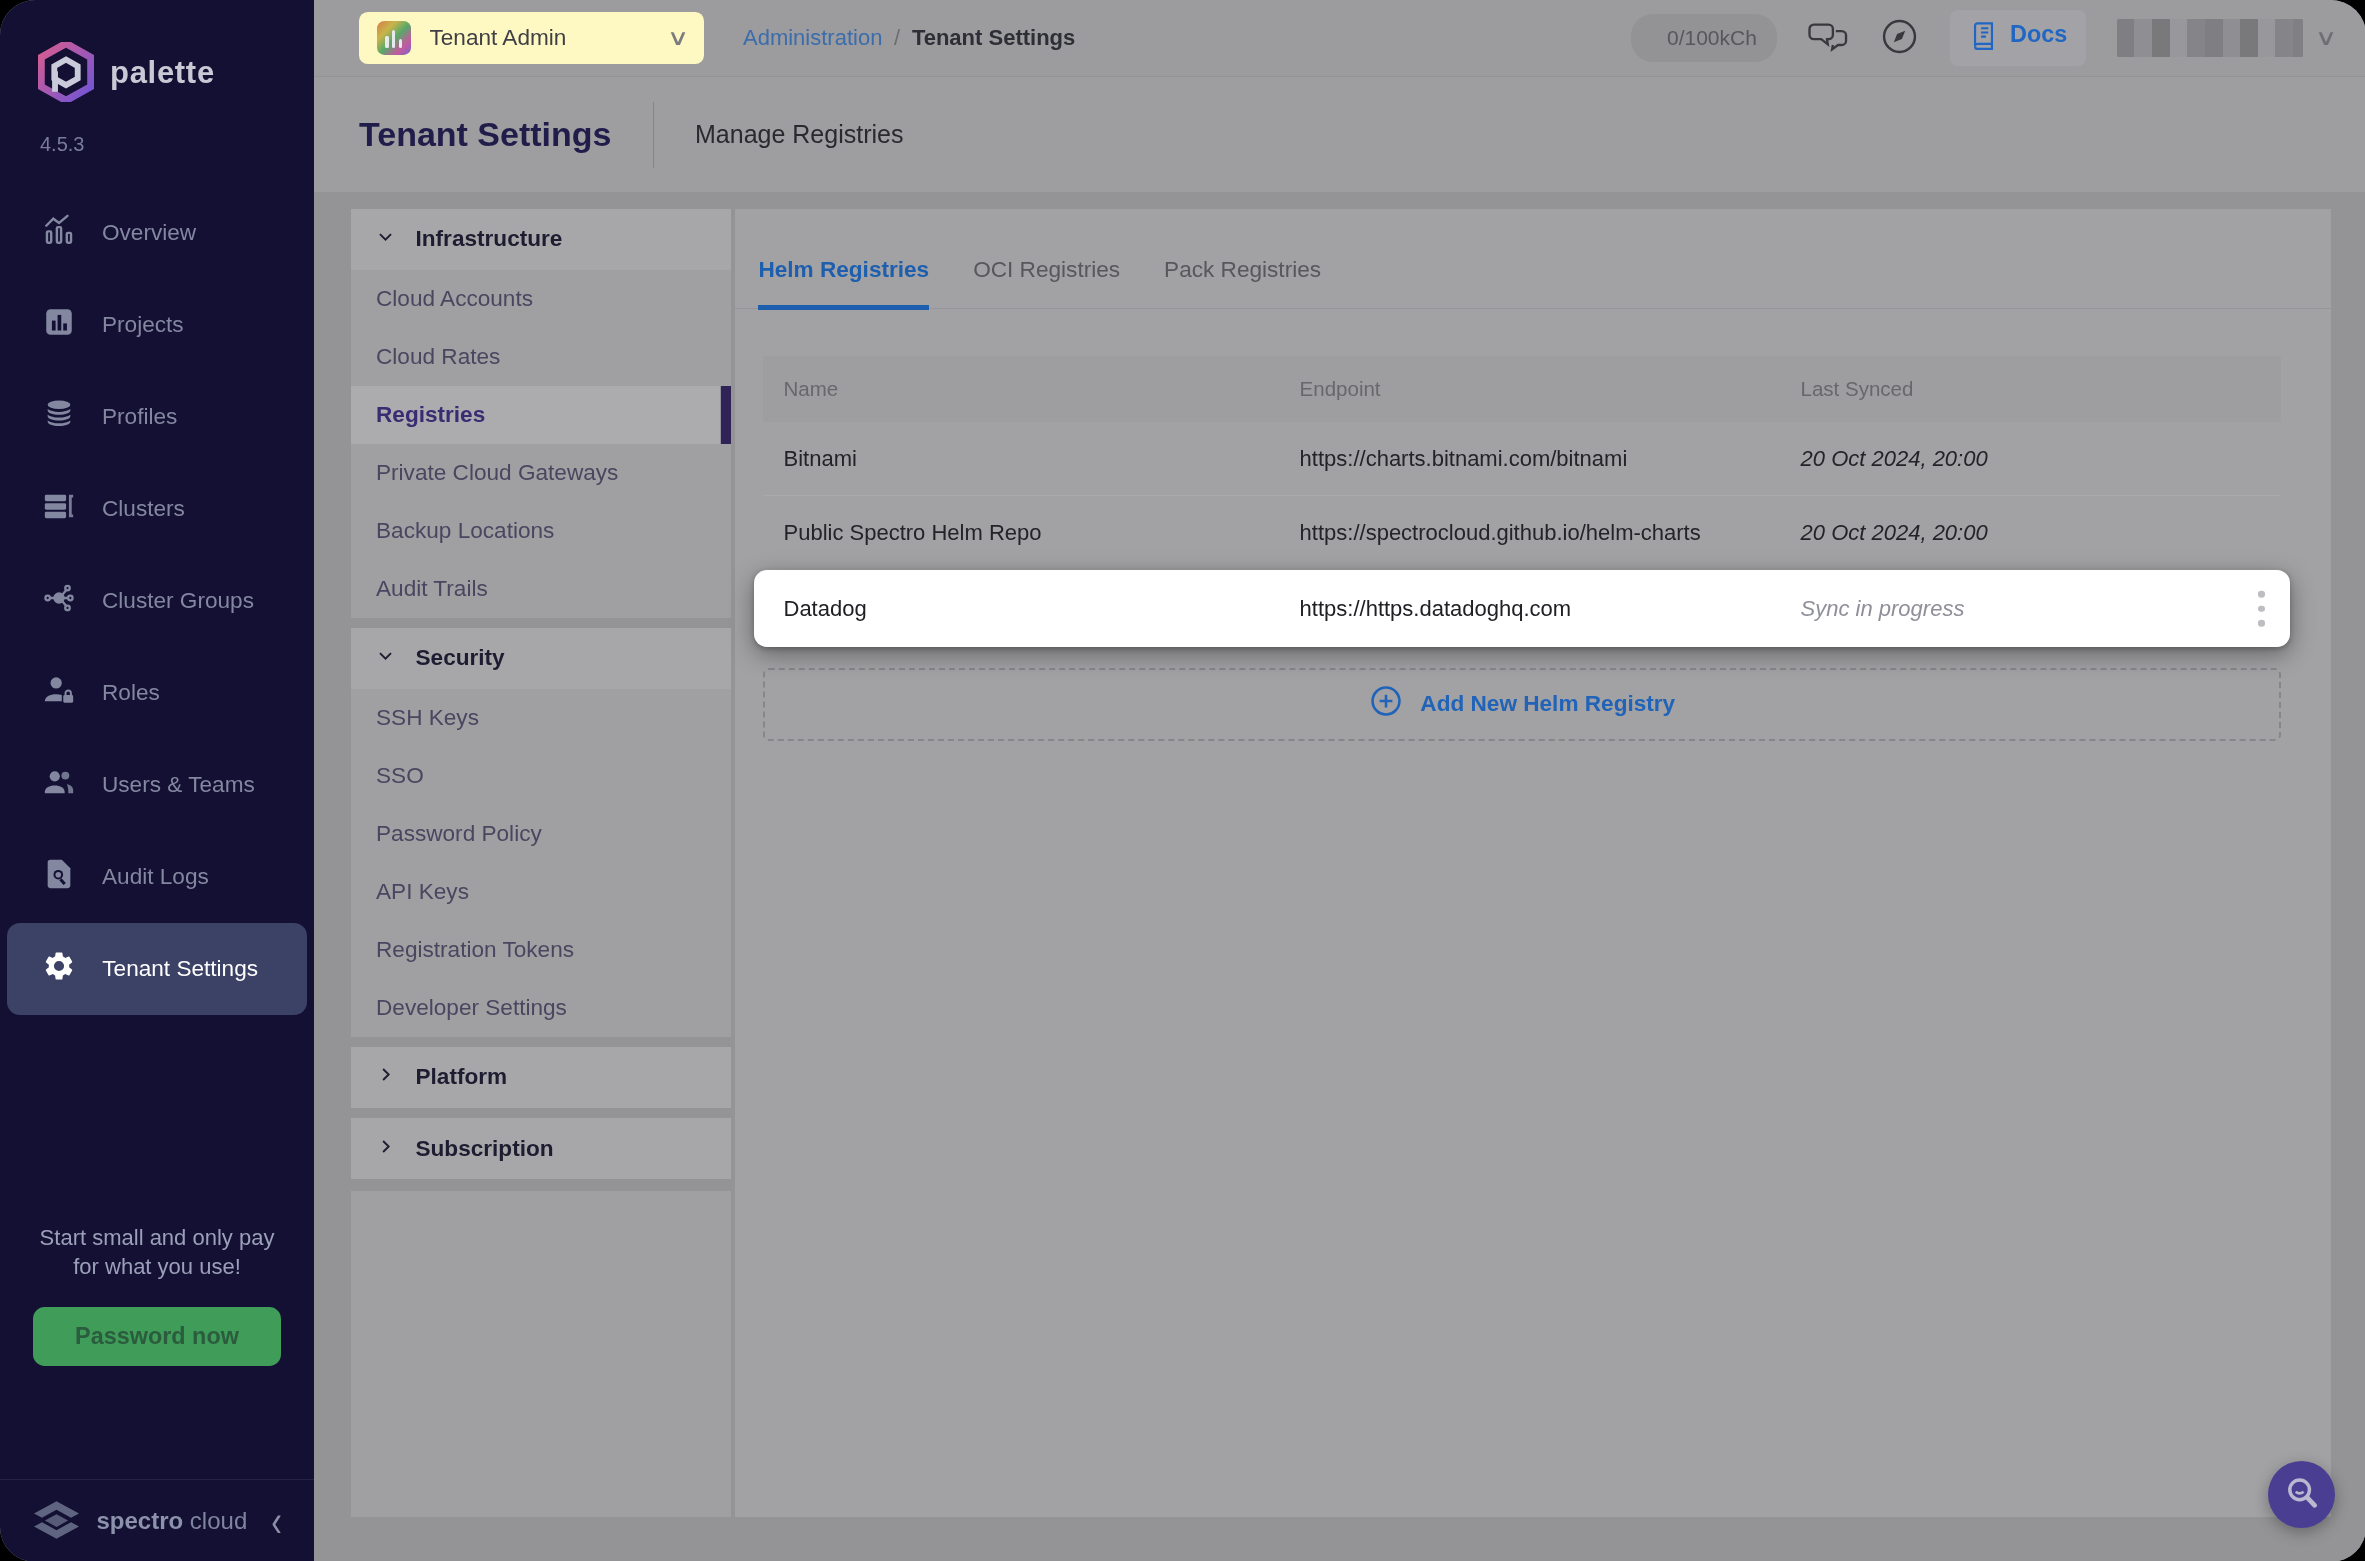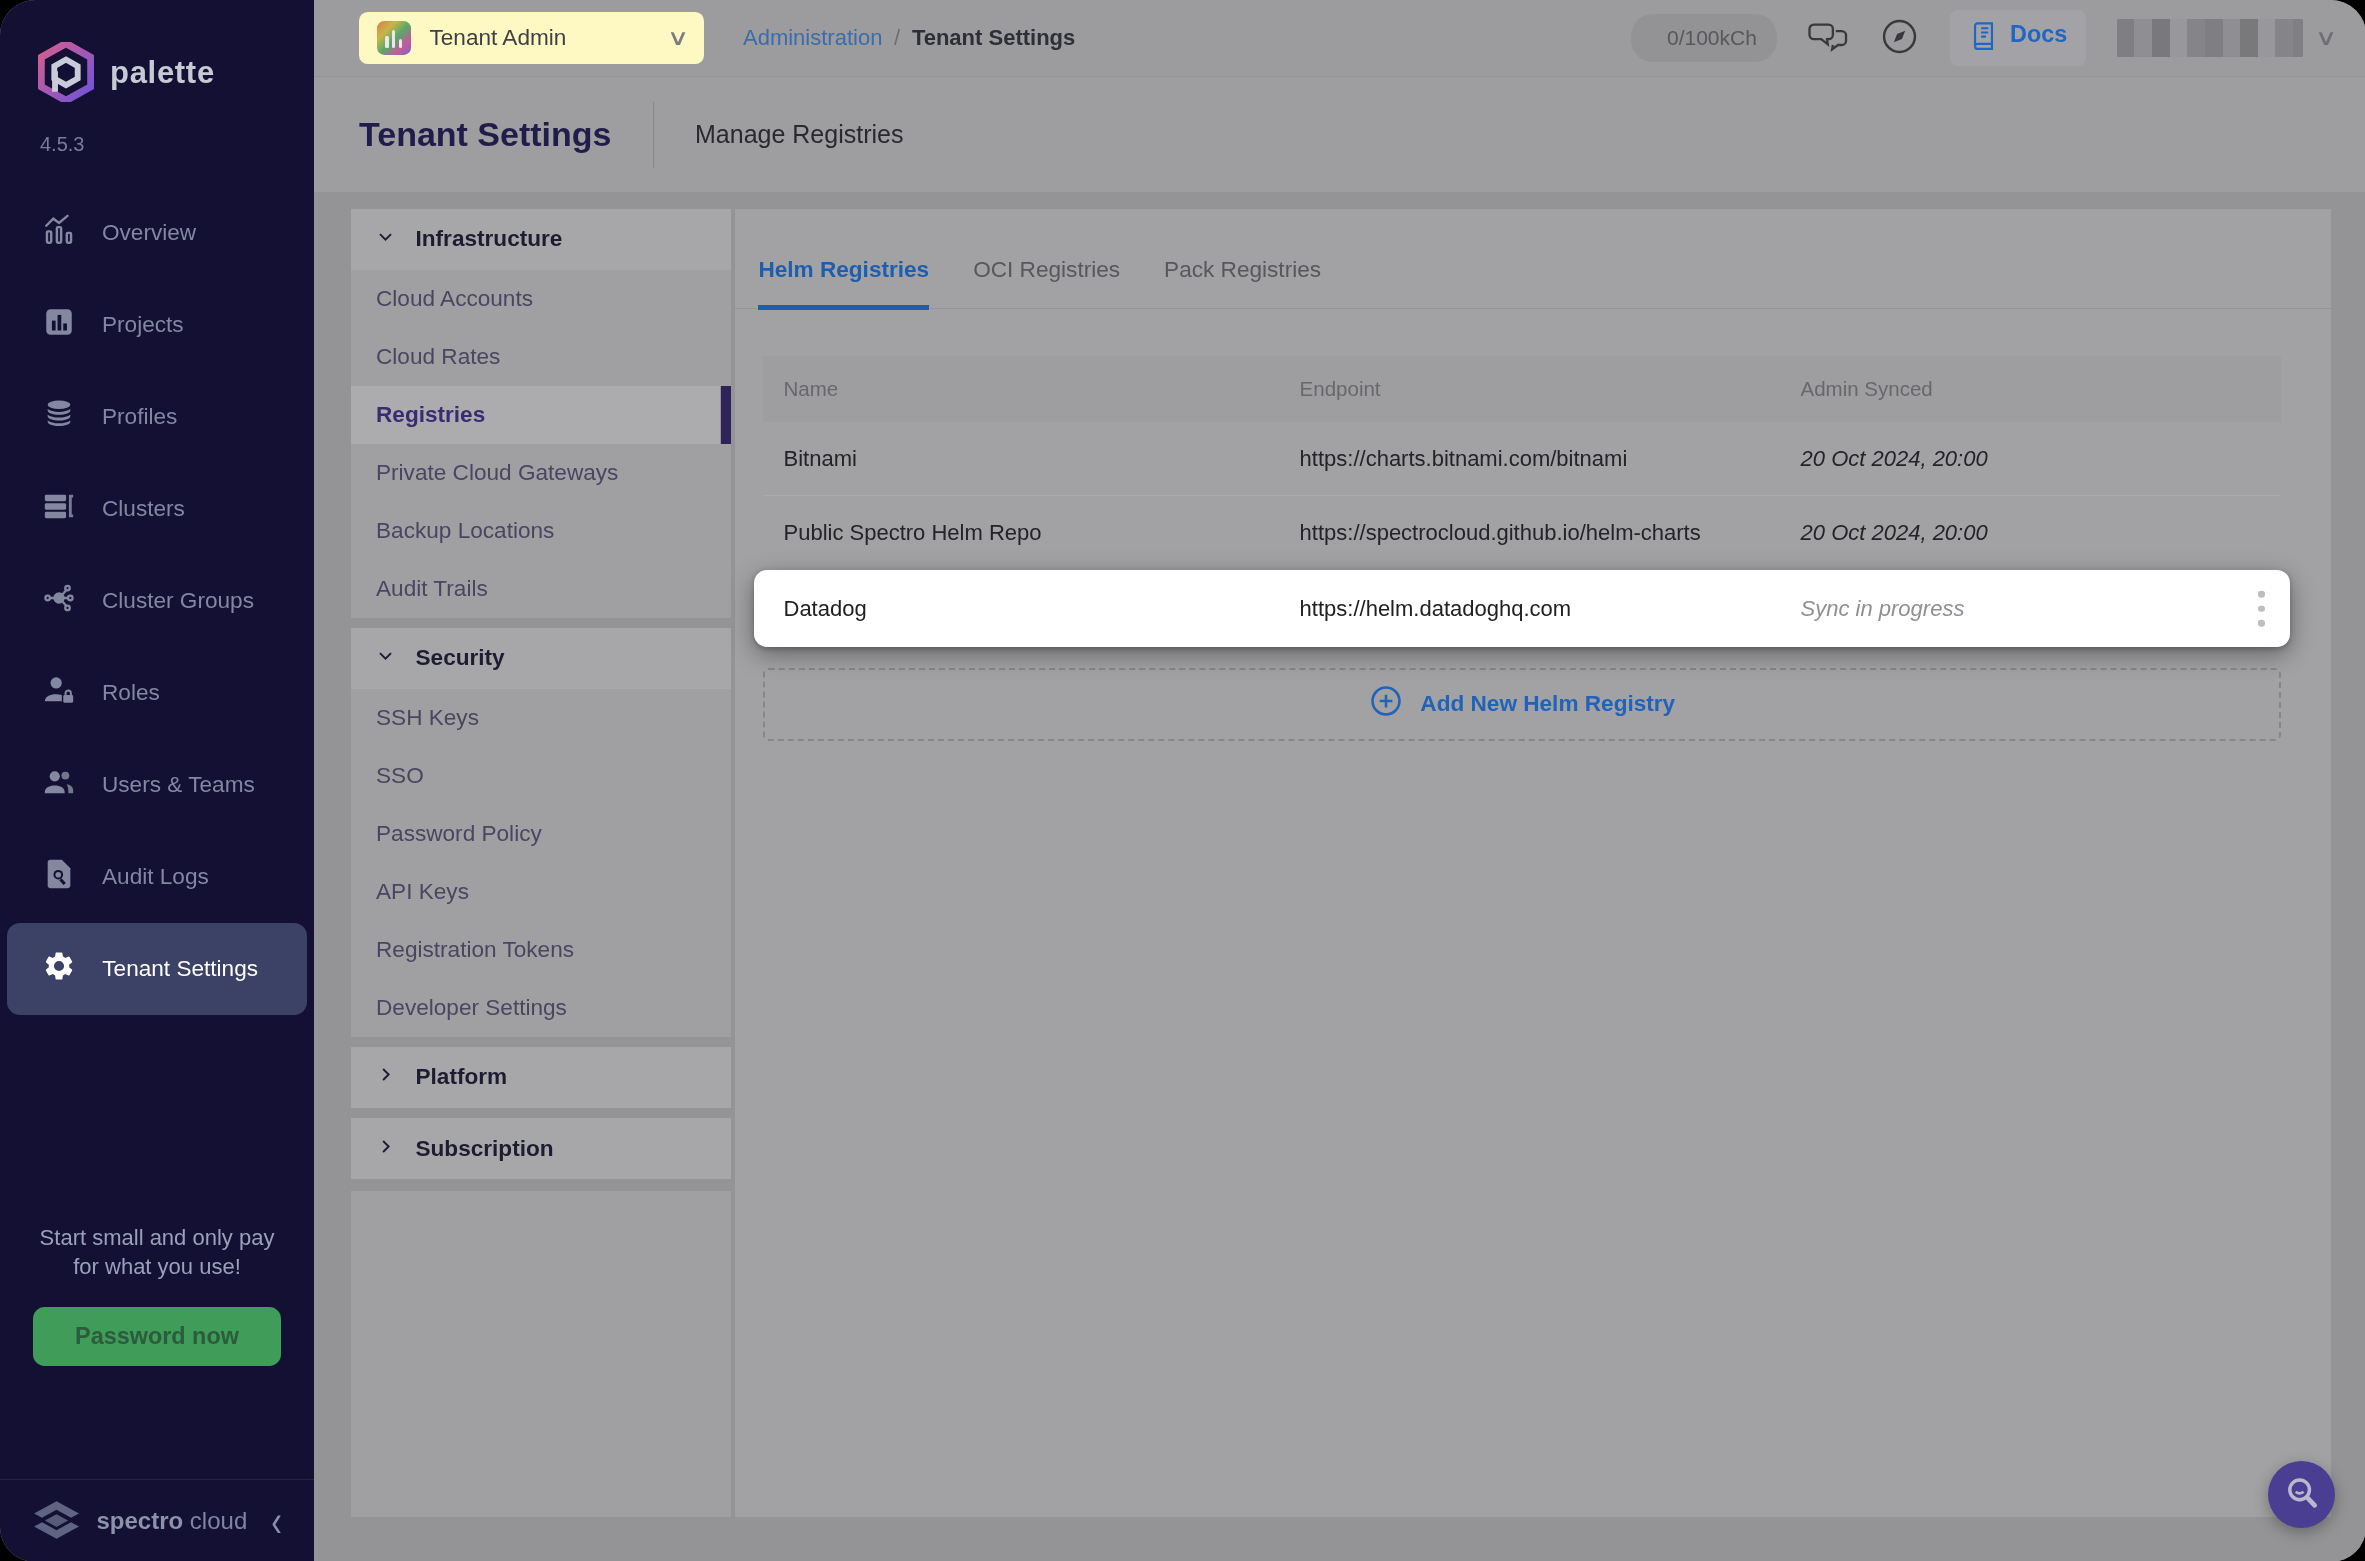--- a/index.html
+++ b/index.html
@@ -329,38 +329,38 @@
         <div class="tabs">
           <div class="tab active">Helm Registries</div>
           <div class="tab">OCI Registries</div>
           <div class="tab">Pack Registries</div>
         </div>
 
         <div class="table">
           <div class="t-head">
             <div>Name</div>
             <div>Endpoint</div>
-            <div>Admin Synced</div>
+            <div>Last Synced</div>
           </div>
 
           <div class="t-row">
             <div>Bitnami</div>
             <div>https://charts.bitnami.com/bitnami</div>
             <div class="t-synced">20 Oct 2024, 20:00</div>
           </div>
 
           <div class="t-row">
             <div>Public Spectro Helm Repo</div>
             <div>https://spectrocloud.github.io/helm-charts</div>
             <div class="t-synced">20 Oct 2024, 20:00</div>
           </div>
 
           <div class="t-row spotlight">
             <div>Datadog</div>
-            <div>https://helm.datadoghq.com</div>
+            <div>https://https.datadoghq.com</div>
             <div class="t-synced">Sync in progress</div>
             <button class="kebab">
                 <i></i>
                 <i></i>
                 <i></i>
               </button>
           </div>
         </div>
 
         <button class="add-row">

